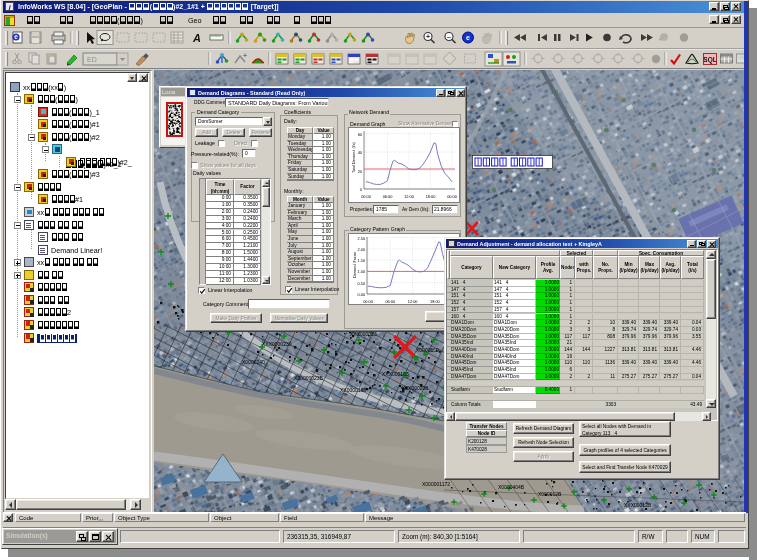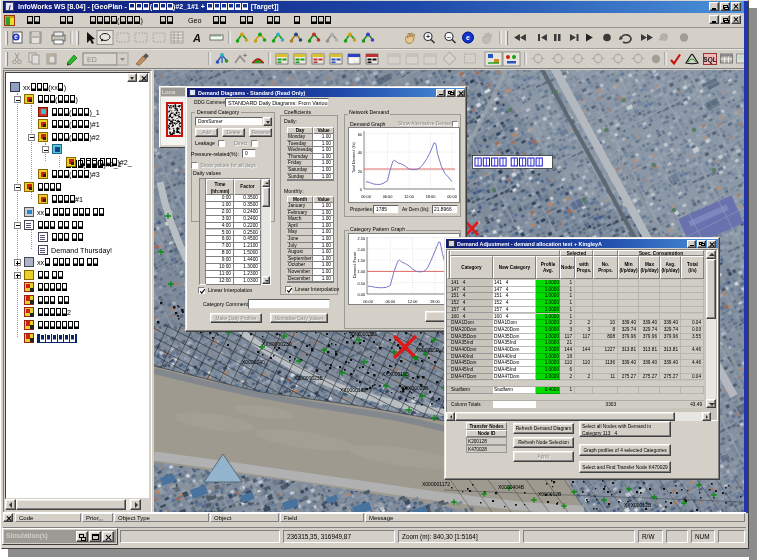--- a/index.html
+++ b/index.html
@@ -462,21 +462,21 @@
     <div style="position:absolute;left:1px;top:2px;width:5px;height:1px;background:#557"></div>
     <div style="position:absolute;left:1px;top:4px;width:5px;height:1px;background:#557"></div>
     <div style="position:absolute;left:1px;top:6px;width:5px;height:1px;background:#557"></div>
   </div>
 <div class="a" style="left:51px;top:233.10000000000008px;font-size:7.2px;white-space:nowrap;color:#000;"><i class="k" style="width:5px;height:8px"></i><i class="k" style="width:5px;height:8px"></i><i class="k" style="width:5px;height:8px"></i> <i class="k" style="width:5px;height:8px"></i><i class="k" style="width:5px;height:8px"></i></div>
 <div class="a" style="left:38px;top:244.6500000000001px;width:10px;height:10px;background:#fff;border:1px solid #445;">
     <div style="position:absolute;left:1px;top:2px;width:5px;height:1px;background:#557"></div>
     <div style="position:absolute;left:1px;top:4px;width:5px;height:1px;background:#557"></div>
     <div style="position:absolute;left:1px;top:6px;width:5px;height:1px;background:#557"></div>
   </div>
-<div class="a" style="left:51px;top:245.6500000000001px;font-size:7.2px;white-space:nowrap;color:#000;">Demand Thursday!</div>
+<div class="a" style="left:51px;top:245.6500000000001px;font-size:7.2px;white-space:nowrap;color:#000;">Demand Linear!</div>
 <div class="a" style="left:14px;top:259.2000000000001px;width:7px;height:7px;background:#fff;border:1px solid #848484;">
     <div style="position:absolute;left:1px;top:2.5px;width:3.5px;height:1px;background:#000"></div>
     <div style="position:absolute;left:2.2px;top:1.2px;width:1px;height:3.6px;background:#000"></div>
   </div>
 <div class="a" style="left:24px;top:257.2000000000001px;width:10px;height:10px;background:#aab4c4;border:1px solid #445;"></div>
 <div class="a" style="left:37px;top:258.2000000000001px;font-size:7.2px;white-space:nowrap;color:#000;">xx<i class="k" style="width:5px;height:8px"></i> <i class="k" style="width:5px;height:8px"></i><i class="k" style="width:5px;height:8px"></i><i class="k" style="width:5px;height:8px"></i> <i class="k" style="width:5px;height:8px"></i><i class="k" style="width:5px;height:8px"></i> <i class="k" style="width:5px;height:8px"></i><i class="k" style="width:5px;height:8px"></i></div>
 <div class="a" style="left:14px;top:271.7500000000001px;width:7px;height:7px;background:#fff;border:1px solid #848484;">
     <div style="position:absolute;left:1px;top:2.5px;width:3.5px;height:1px;background:#000"></div>
     <div style="position:absolute;left:2.2px;top:1.2px;width:1px;height:3.6px;background:#000"></div>
   </div>

